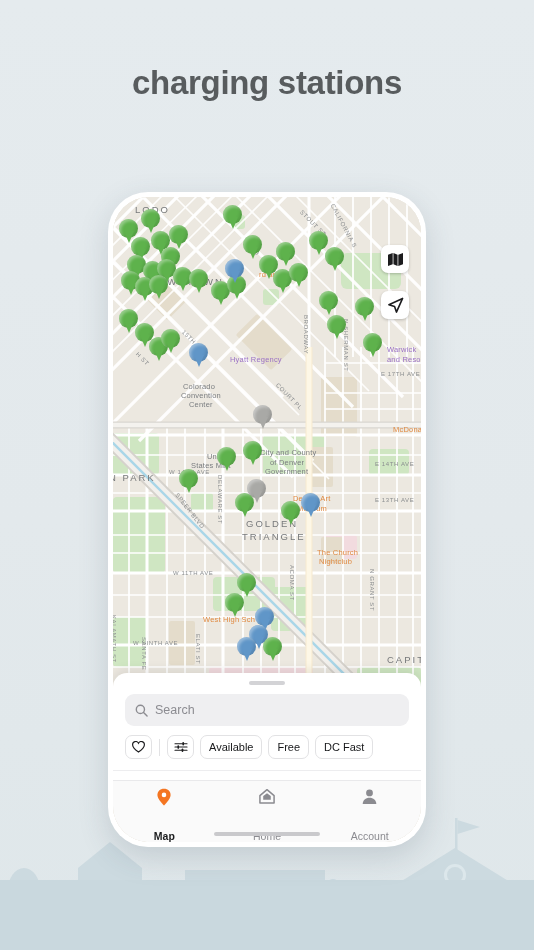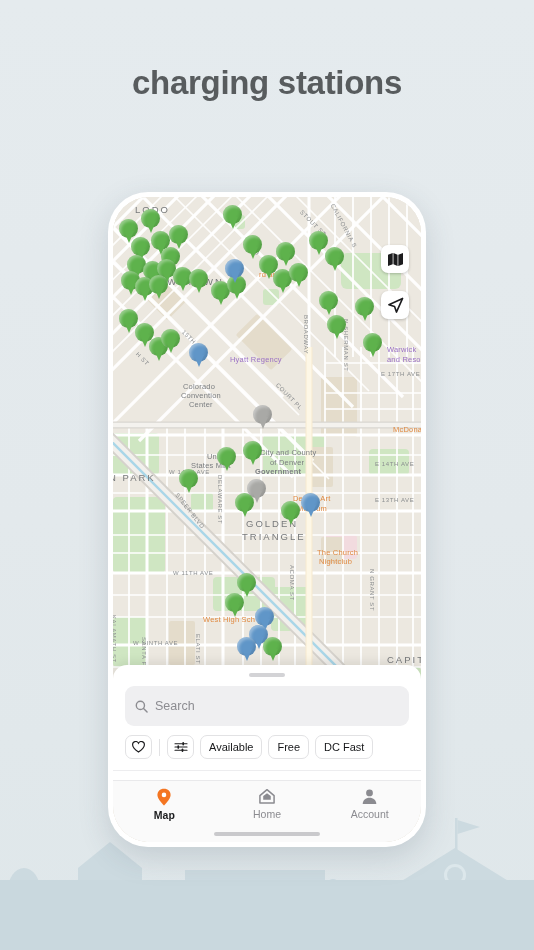--- a/index.html
+++ b/index.html
@@ -103,40 +103,40 @@
   
   .sheet {
     position:absolute; left:0; bottom:0; width:308px;
     background:#fff; border-radius:14px 14px 0 0; z-index:35;
     box-shadow:0 -2px 12px rgba(0,0,0,.10);
     padding:8px 12px 0;
   }
   .grabber { width:36px; height:4px; border-radius:2px; background:#d3d3d6; margin:0 auto 9px; }
   .searchbar {
     display:flex; align-items:center; gap:7px;
-    height:40px; background:#efeff1; border-radius:9px; padding:0 10px;
+    height:32px; background:#efeff1; border-radius:9px; padding:0 10px;
     color:#8c8c91; font-size:12.5px;
   }
   .chips { display:flex; align-items:center; gap:6px; margin-top:9px; padding-bottom:11px; }
   .chip {
     height:24px; border:1px solid #e2e2e4; border-radius:7px;
     background:#fff; display:flex; align-items:center; justify-content:center;
     padding:0 8px; font-size:11px; color:#17181a; white-space:nowrap;
   }
   .chip.icon { width:27px; padding:0; }
   .chip-sep { width:1px; height:17px; background:#e2e2e4; margin:0 1px; }
   .sheet-edge { height:10px; border-top:1px solid #ededef; margin:0 -12px; }
 
   
   .tabbar {
     position:absolute; left:0; bottom:0; width:308px; height:62px;
     background:#fafafa; border-top:1px solid #e9e9eb;
     display:flex; z-index:45; padding-top:7px;
   }
-  .tab { flex:1; display:flex; flex-direction:column; align-items:center; gap:3px; }
+  .tab { flex:1; display:flex; flex-direction:column; align-items:center; gap:3px;justify-content:space-between; }
   .tab .lbl { font-size:10.5px; color:#8b8b90; }
   .tab.active .lbl { color:#1b1c1e; font-weight:bold; }
   .homebar { position:absolute; left:50%; transform:translateX(-50%); bottom:6px; width:106px; height:4px; border-radius:2px; background:#c9c9cc; z-index:50; }
 </style>
 </head>
 <body>
 
 <div class="city-bg">
   <svg width="534" height="180" viewBox="0 0 534 180">
     <g fill="#ccdae0">
@@ -340,21 +340,21 @@
           <div class="maplabel poi" style="left: 70px; top: 185px;">Colorado</div>
           <div class="maplabel poi" style="left: 68px; top: 194px;">Convention</div>
           <div class="maplabel poi" style="left: 76px; top: 203px;">Center</div>
           <div class="maplabel poi orange" style="left: 146px; top: 73px;">rd and Grace</div>
           <div class="maplabel poi purple" style="left: 274px; top: 148px;">Warwick</div>
           <div class="maplabel poi purple" style="left: 274px; top: 158px;">and Reso</div>
           <div class="maplabel poi" style="left: 94px; top: 255px;">United</div>
           <div class="maplabel poi" style="left: 78px; top: 264px;">States Mint</div>
           <div class="maplabel poi" style="left: 147px; top: 251px;">City and County</div>
           <div class="maplabel poi" style="left: 157px; top: 261px;">of Denver</div>
-          <div class="maplabel poi" style="left: 142px; top: 270px; font-weight: bold;">Government</div>
+          <div class="maplabel poi" style="left: 152px; top: 270px;">Government</div>
           <div class="maplabel poi orange" style="left: 180px; top: 297px;">Denver Art</div>
           <div class="maplabel poi orange" style="left: 184px; top: 307px;">Museum</div>
           <div class="maplabel poi orange" style="left: 204px; top: 351px;">The Church</div>
           <div class="maplabel poi orange" style="left: 206px; top: 360px;">Nightclub</div>
           <div class="maplabel poi orange" style="left: 90px; top: 418px;">West High Sch</div>
           <div class="maplabel poi orange" style="left: 147px; top: 489px;">Denver Health</div>
           <div class="maplabel poi orange" style="left: 150px; top: 498px;">Main Campus</div>
           <div class="maplabel poi orange" style="left: 280px; top: 228px;">McDona</div>
         </div>
       <div id="roads">

